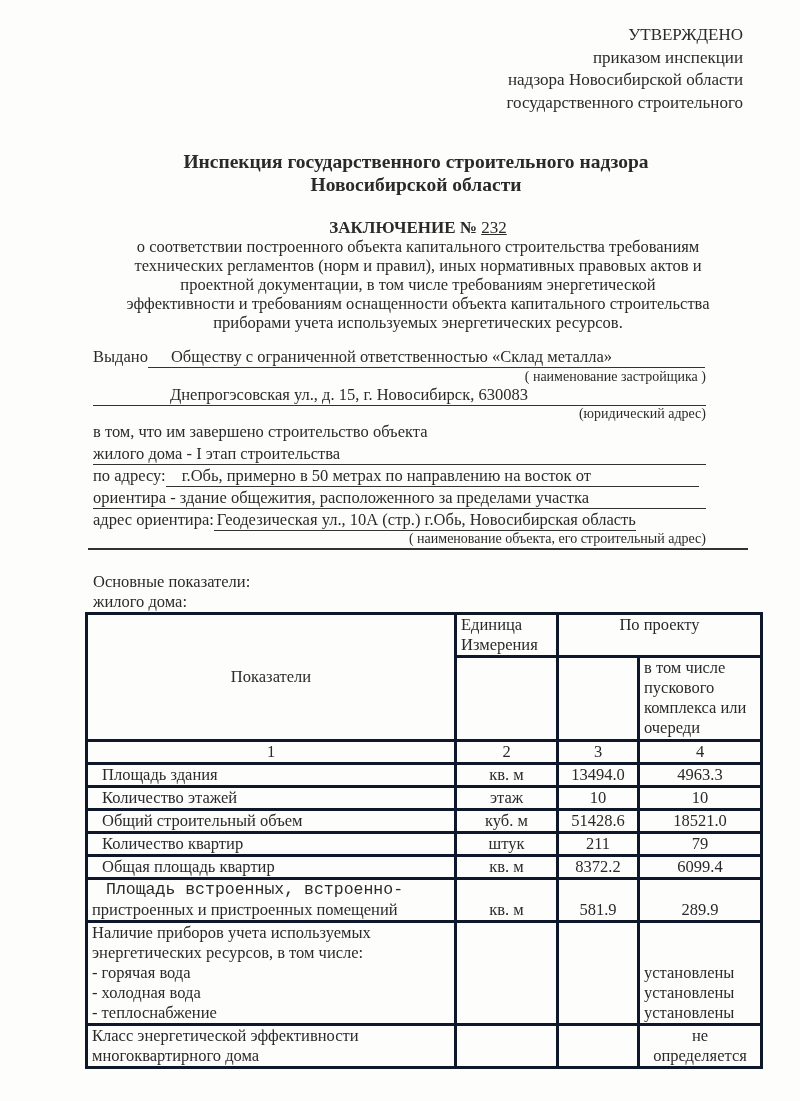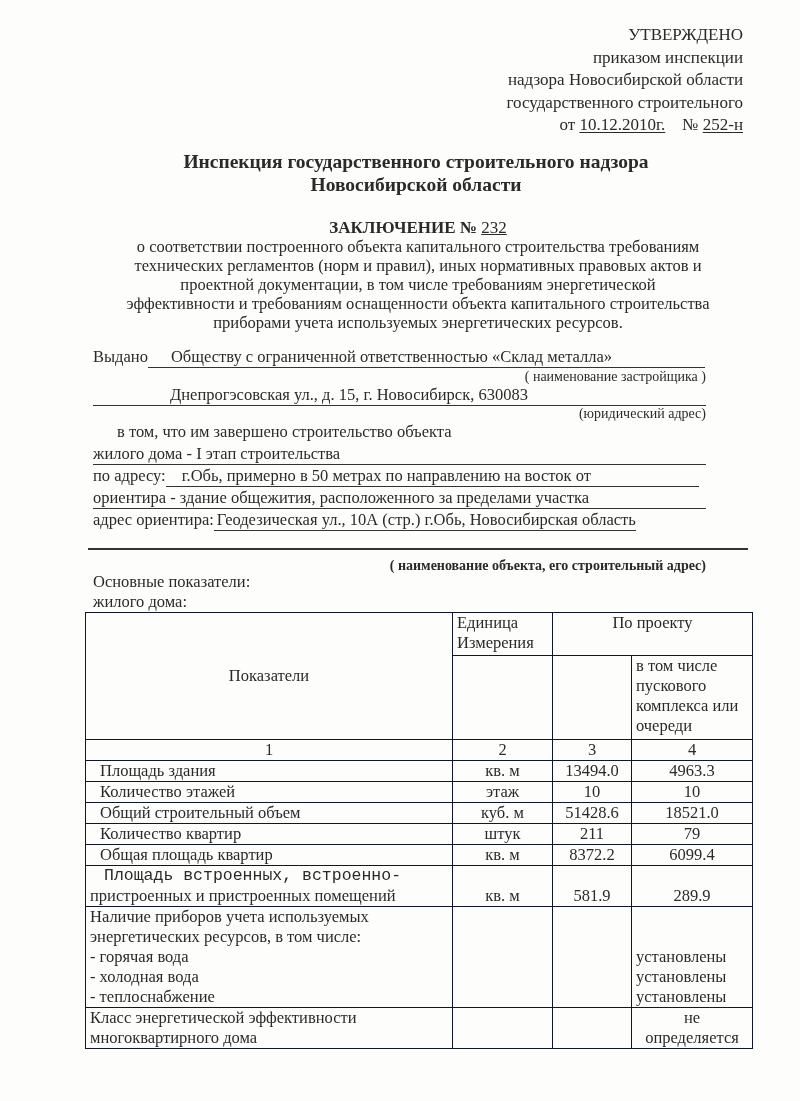--- a/index.html
+++ b/index.html
@@ -13,39 +13,33 @@
   .org { left: 0; width: 832px; top: 150px; text-align: center; font-weight: bold; font-size: 19.5px; line-height: 23px; }
   .concl-title { left: 0; width: 836px; top: 218px; text-align: center; font-weight: bold; font-size: 17px; }
   .concl-title .num { font-weight: normal; text-decoration: underline; }
   .concl-body { left: 88px; width: 660px; top: 237px; text-align: center; font-size: 16.5px; line-height: 19px; }
   .line { left: 93px; width: 613px; font-size: 16.5px; height: 22px; white-space: nowrap; }
   .fill { border-bottom: 1px solid #333; display: inline-block; }
   .caption { left: 93px; width: 613px; text-align: right; font-size: 14px; }
   .rule { left: 88px; width: 660px; border-top: 2px solid #333; }
   .plain { left: 93px; font-size: 16.5px; }
   table.ind { position: absolute; left: 85px; top: 612px; border-collapse: collapse; font-size: 16.5px; line-height: 20px; }
-  table.ind td { border: 1px solid #0f172a; padding: 0 4px; vertical-align: top; }
+  table.ind td { border: 3px solid #0f172a; padding: 0 4px; vertical-align: top; }
   .c1 { width: 358px; } .c2 { width: 91px; } .c3 { width: 70px; } .c4 { width: 112px; }
   .ctr { text-align: center; }
   .ind-name { padding-left: 14px !important; }
 </style>
 </head>
 <body>
 
 <div class="abs approval">
   <div>УТВЕРЖДЕНО</div>
   <div>приказом инспекции</div>
   <div>надзора Новосибирской области</div>
   <div>государственного строительного</div>
-  <div>
-    <span>от</span>
-    <span class="u">10.12.2010г.</span>&nbsp;&nbsp;&nbsp;
-    <span>№</span>
-    <span class="u">252-н</span>
-  </div>
 </div>
 
 <div class="abs org">
   <div>Инспекция государственного строительного надзора</div>
   <div>Новосибирской области</div>
 </div>
 
 <div class="abs concl-title">
   <span>ЗАКЛЮЧЕНИЕ №</span>
   <span class="num">232</span>
@@ -59,34 +53,34 @@
 </div>
 
 <div class="abs line" style="top:347px;">
   <span>Выдано</span><span class="fill" style="width:557px;padding-left:23px;box-sizing:border-box;">Обществу с ограниченной ответственностью «Склад металла»</span>
 </div>
 <div class="abs caption" style="top:369px;">( наименование застройщика )</div>
 <div class="abs line" style="top:385px;">
   <span class="fill" style="width:613px;padding-left:77px;box-sizing:border-box;">Днепрогэсовская ул., д. 15, г. Новосибирск, 630083</span>
 </div>
 <div class="abs caption" style="top:406px;">(юридический адрес)</div>
-<div class="abs line" style="top:422px;margin-left:24px;">в том, что им завершено строительство объекта</div>
+<div class="abs line" style="top:422px;">в том, что им завершено строительство объекта</div>
 <div class="abs line" style="top:444px;">
   <span class="fill" style="width:613px;">жилого дома - I этап строительства</span>
 </div>
 <div class="abs line" style="top:466px;">
   <span>по адресу:</span><span class="fill" style="width:533px;padding-left:16px;box-sizing:border-box;">г.Обь, примерно в 50 метрах по направлению на восток от</span>
 </div>
 <div class="abs line" style="top:488px;">
   <span class="fill" style="width:613px;">ориентира - здание общежития, расположенного за пределами участка</span>
 </div>
 <div class="abs line" style="top:510px;">
   <span>адрес ориентира:</span><span class="fill" style="padding-left:3px;">Геодезическая ул., 10А (стр.) г.Обь, Новосибирская область</span>
 </div>
-<div class="abs caption" style="top:558px;font-weight:bold;">( наименование объекта, его строительный адрес)</div>
+<div class="abs caption" style="top:531px;">( наименование объекта, его строительный адрес)</div>
 <div class="abs rule" style="top:548px;"></div>
 
 <div class="abs plain" style="top:572px;">Основные показатели:</div>
 <div class="abs plain" style="top:592px;">жилого дома:</div>
 
 <table class="ind">
   <tbody>
       <tr style="height:43px;">
     <td class="c1 ctr" rowspan="2" style="vertical-align:middle;">Показатели</td>
     <td class="c2">Единица Измерения</td>

